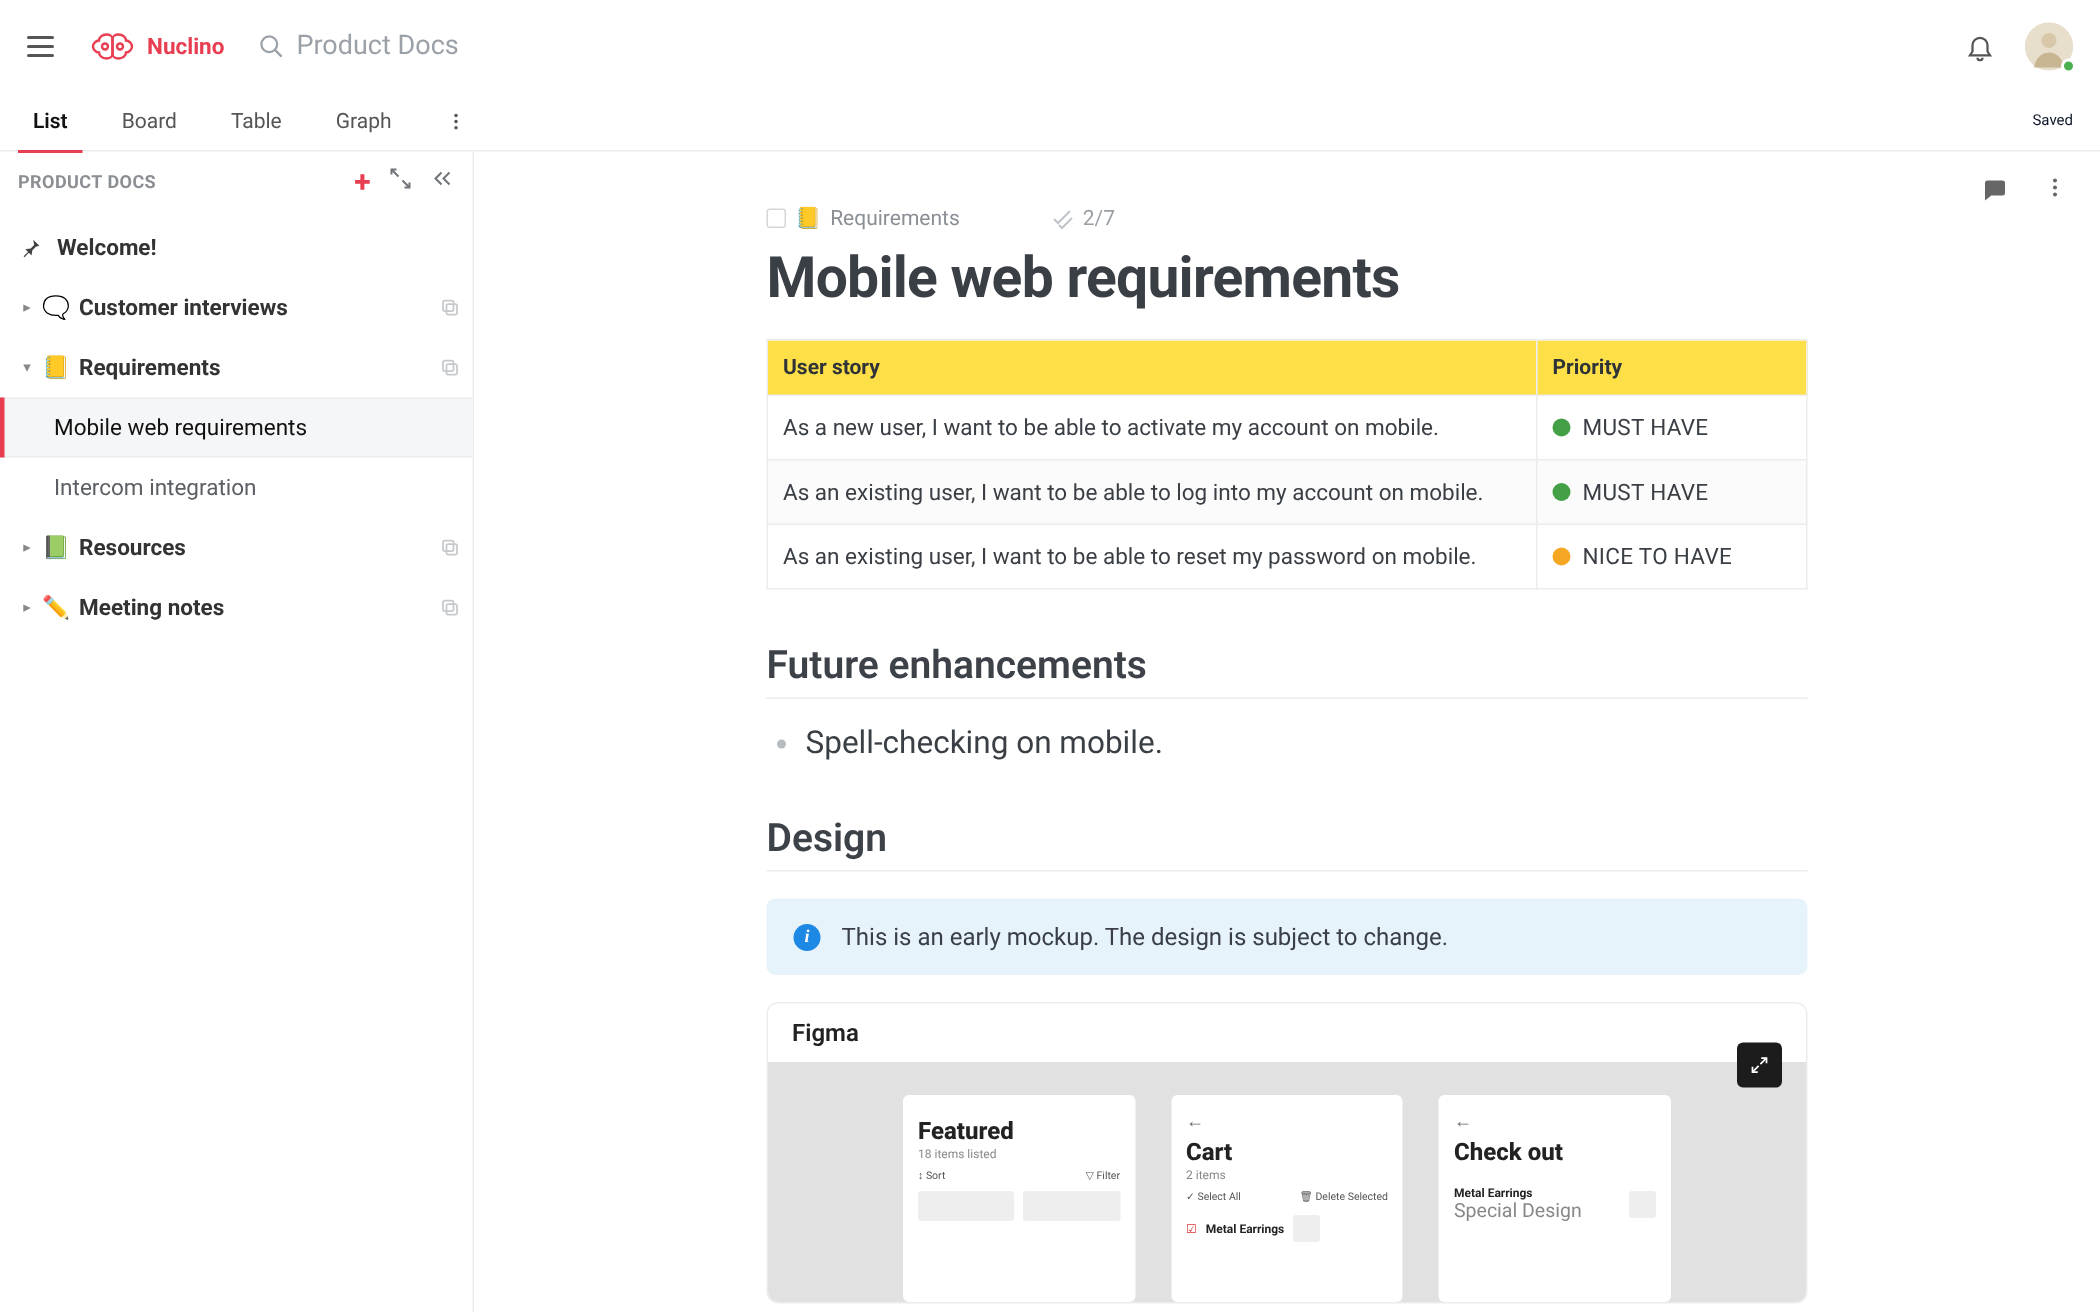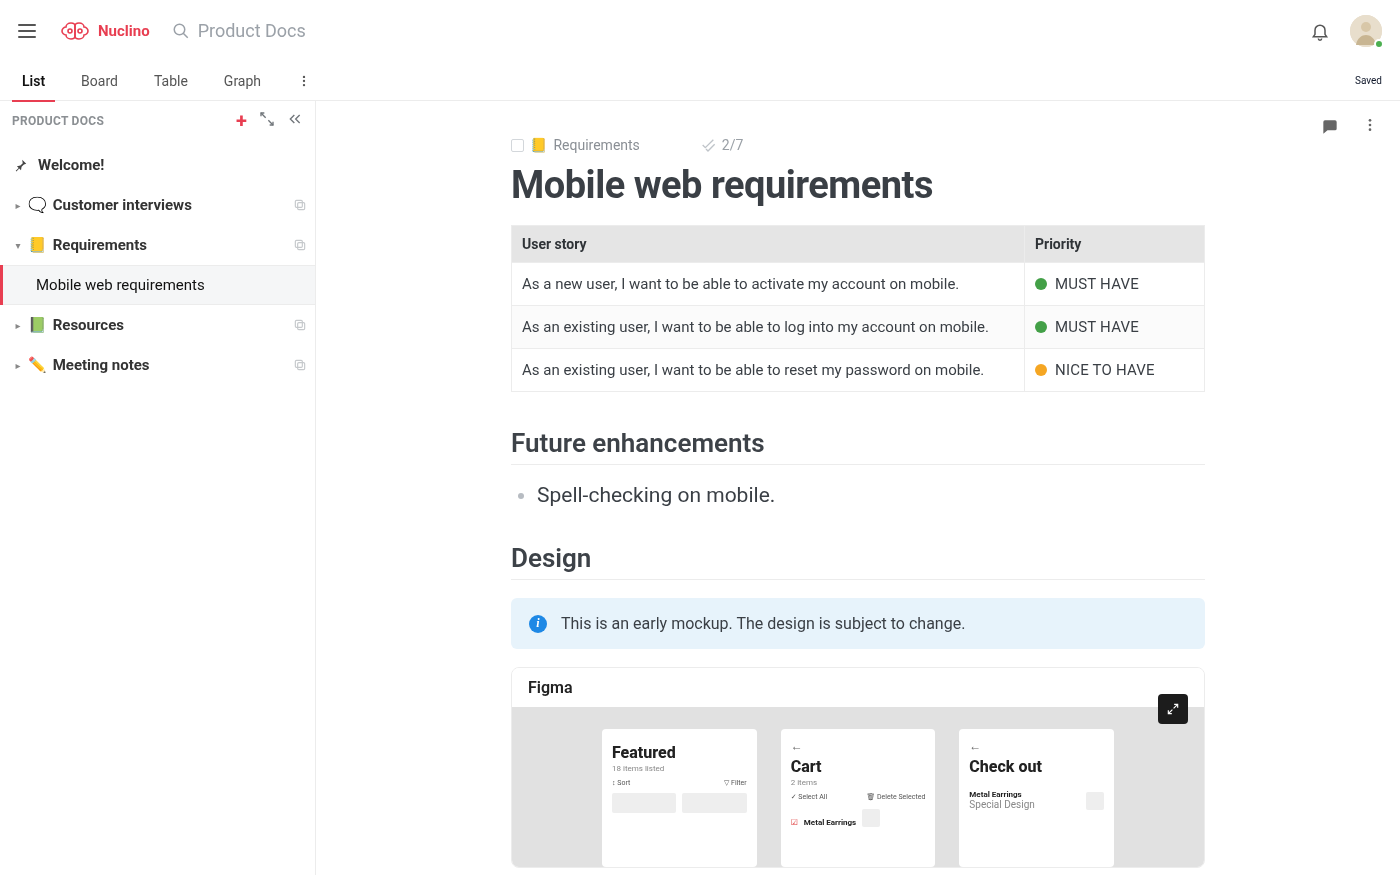--- a/index.html
+++ b/index.html
@@ -51,44 +51,44 @@
   .content-actions .icon { cursor: pointer; }
   .doc { width: 694px; padding: 36px 0 40px 0; }
   .crumbs { display: flex; align-items: center; gap: 10px; color: #8a8f95; font-size: 14px; margin-bottom: 10px; }
   .crumb { display: flex; align-items: center; gap: 6px; cursor: pointer; }
   .crumb .empty-box { width:13px; height:13px; border:1.5px solid #d3d7db; border-radius:2px; background:#fff; }
   .crumb .folder-emoji { font-size:14px; }
   .tasks-chip { display: flex; align-items: center; gap: 6px; margin-left: 50px; color:#9aa0a6; }
   .doc-title { font-size: 38px; font-weight: 700; color: #3a3f45; letter-spacing: -0.5px; }
   .doc h2 { font-size: 26px; font-weight: 600; color: #3d4248; margin-top: 36px; padding-bottom: 6px; border-bottom: 1px solid #ececec; }
   table.stories { width: 100%; border-collapse: collapse; margin-top: 18px; font-size: 15px; }
-  table.stories th { text-align: left; font-weight: 700; font-size: 14px; color: #2f3337; background: #e5e5e5; padding: 10px 10px; border: 1px solid #ececec; }
+  table.stories th { text-align: left; font-weight: 700; font-size: 14px; color: #2f3337; background: #fde047; padding: 10px 10px; border: 1px solid #ececec; }
   table.stories td { padding: 12px 10px; border: 1px solid #ececec; color: #3a3f45; }
   table.stories tr:nth-child(even) td { background: #fbfbfb; }
   .pri { display: flex; align-items: center; gap: 8px; font-weight: 400; letter-spacing: 0.2px; color:#3a3f45; }
   .dot { width: 12px; height: 12px; border-radius: 50%; display:inline-block; }
   .dot.green { background: #43a047; }
   .dot.orange { background: #f5a623; }
   ul.enh { margin-top: 18px; padding-left: 26px; font-size: 21px; color: #3a3f45; }
   ul.enh li::marker { color: #b7bcc2; }
   .callout { display:flex; align-items:center; gap:14px; background:#e7f3fb; border-radius:6px; padding:16px 18px; margin-top:18px; color:#3a3f45; font-size:16px;}
   .callout .info { width:18px; height:18px; border-radius:50%; background:#1e88e5; color:#fff; display:flex; align-items:center; justify-content:center; font-size:12px; font-weight:700; font-style: italic; font-family: Georgia, serif;}
   .figma-embed { margin-top:18px; border:1px solid #ececec; border-radius:8px; overflow:hidden; position:relative; }
   .figma-top { background:#fff; padding:10px 16px; font-weight:600; }
   .figma-canvas { background:#e1e1e1; display:flex; gap:24px; padding:22px 90px 0 90px; height:160px; overflow:hidden; }
   .frame { background:#fff; border-radius:4px; flex:1 1 0; display:flex; flex-direction:column; padding:10px 10px; }
   .frame .arrow { font-size:12px; color:#666; }
   .frame .ftitle { font-weight:800; font-size:16px; margin-top:4px; }
   .frame .fsub { font-size:8px; color:#888; margin-top:2px; }
   .frame .row { display:flex; justify-content:space-between; font-size:7px; color:#555; margin-top:6px; }
   .frame .ph { height:20px; background:#eee; border-radius:2px; margin-top:6px; }
-  .frame .mini-row { display:flex; gap:6px; align-items:flex-end; margin-top:8px; }
+  .frame .mini-row { display:flex; gap:6px; align-items:center; margin-top:8px; }
   .frame .mini-img { width:18px; height:18px; background:#eee; border-radius:2px; }
   .frame .mini-name { font-size:8px; font-weight:700; }
-  .frame .mini-sub { font-size:10px; color:#888; }
+  .frame .mini-sub { font-size:13px; color:#888; }
   .expand-btn { position:absolute; top:26px; right:16px; width:30px; height:30px; border-radius:4px; background:#1c1c1c; color:#fff; display:flex; align-items:center; justify-content:center; cursor:pointer;}
   .icon svg { display:block; }
 </style>
 </head>
 <body>
 
 <div class="app">
 
   <div class="topbar">
     <div class="hamburger">
@@ -208,20 +208,23 @@
           <span class="label">Requirements</span>
           <span class="copyicon icon">
               <svg width="14" height="14" viewBox="0 0 24 24" fill="none" stroke="#c6c9cc" stroke-width="2">
                 <rect x="8" y="8" width="12" height="12" rx="2"></rect>
                 <rect x="4" y="4" width="12" height="12" rx="2"></rect>
               </svg>
             </span>
         </div>
         <div class="tree-child active">
             <span>Mobile web requirements</span>
+          </div>
+        <div class="tree-child">
+            <span>Intercom integration</span>
           </div>
 
         <div class="tree-item">
           <span class="caret">▸</span>
           <span class="emoji">📗</span>
           <span class="label">Resources</span>
           <span class="copyicon icon">
               <svg width="14" height="14" viewBox="0 0 24 24" fill="none" stroke="#c6c9cc" stroke-width="2">
                 <rect x="8" y="8" width="12" height="12" rx="2"></rect>
                 <rect x="4" y="4" width="12" height="12" rx="2"></rect>

